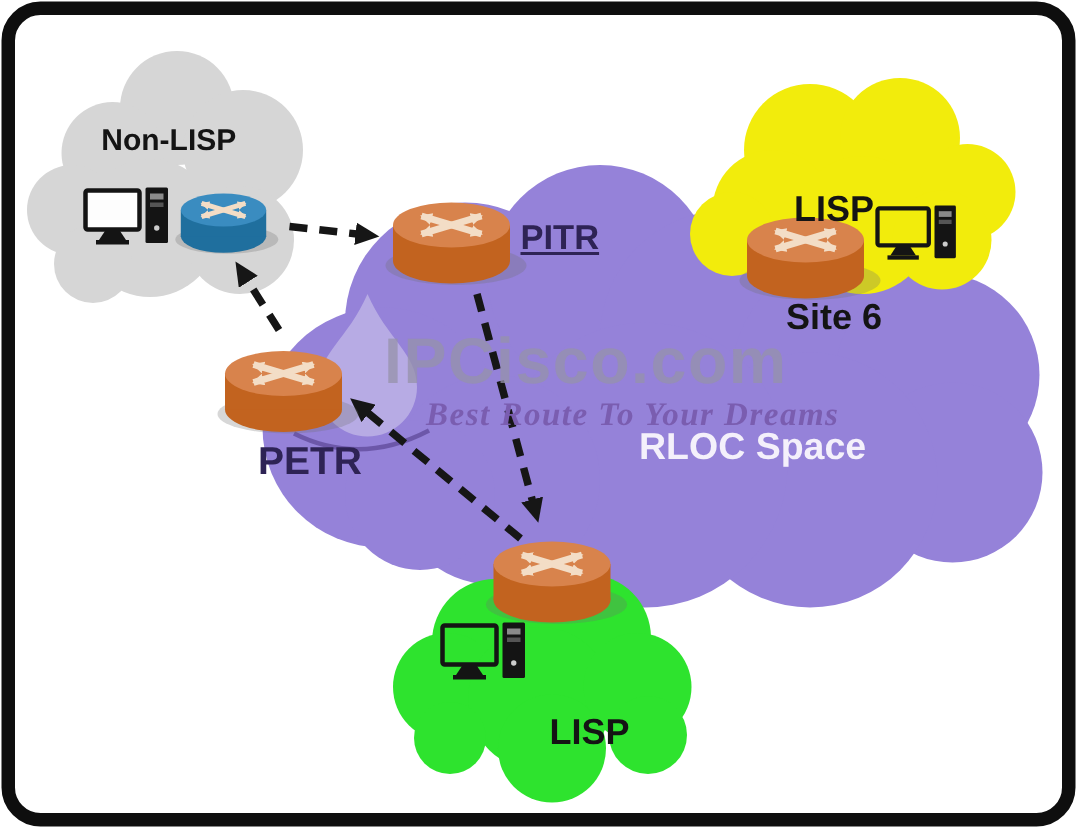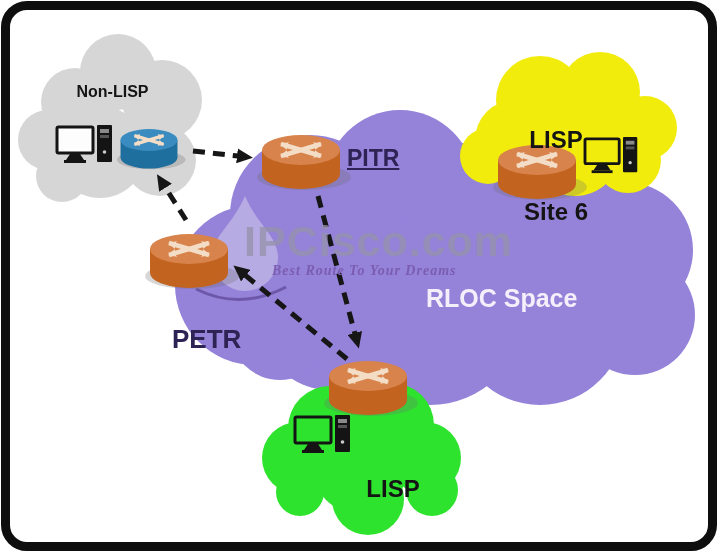--- a/index.html
+++ b/index.html
@@ -10,35 +10,35 @@
   }
   #frame{
     position:absolute;left:1px;top:1px;right:3px;bottom:3px;
     border:9px solid var(--frame-black,#0e0e0e);
     border-radius:26px;
     pointer-events:none;
     z-index:5;
   }
   svg{position:absolute;left:0;top:0;z-index:1;}
   .label{position:absolute;z-index:3;font-weight:bold;white-space:pre;}
-  .lbl-nonlisp{left:45px;top:83px;width:135px;text-align:center;font-size:16px;color:var(--label-dark);}
+  .lbl-nonlisp{left:45px;top:83px;width:135px;text-align:center;font-size:20px;color:var(--label-dark);}
   .lbl-pitr{left:347px;top:145px;font-size:23px;color:var(--label-purple);text-decoration:underline;}
-  .lbl-petr{left:172px;top:292px;font-size:26px;color:var(--label-purple);margin-top:32px;}
+  .lbl-petr{left:172px;top:292px;font-size:26px;color:var(--label-purple);}
   .lbl-rloc{left:426px;top:284px;font-size:25px;color:var(--label-white);}
   .lbl-site1{left:500px;top:80px;width:112px;text-align:center;font-size:24px;line-height:24px;color:var(--label-dark);}
   .lbl-site2{left:348px;top:419px;width:90px;text-align:center;font-size:24px;line-height:28px;color:var(--label-dark);}
   .wm-brand{
-    position:absolute;left:244px;top:217px;z-index:2;
+    position:absolute;left:256px;top:217px;z-index:2;
     font-size:43px;font-weight:bold;letter-spacing:1px;
     color:var(--watermark-gray);
   }
   .wm-tagline{
-    position:absolute;left:272px;top:263px;z-index:2;
+    position:absolute;left:284px;top:263px;z-index:2;
     font-family:"Liberation Serif", serif;
-    font-style:italic;font-weight:bold;font-size:14px;letter-spacing:1px;
+    font-style:italic;font-weight:bold;font-size:22px;letter-spacing:1px;
     color:var(--watermark-tagline);
   }
   .rt-orange{--rt-top:var(--router-orange-top);--rt-body:var(--router-orange-body);}
   .rt-blue{--rt-top:var(--router-blue-top);--rt-body:var(--router-blue-body);}
 </style>
 </head>
 <body>
 
 <div id="stage">
 

